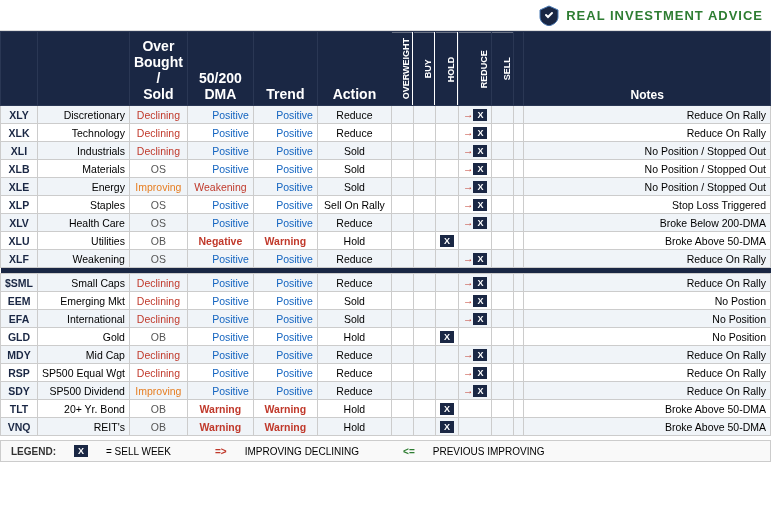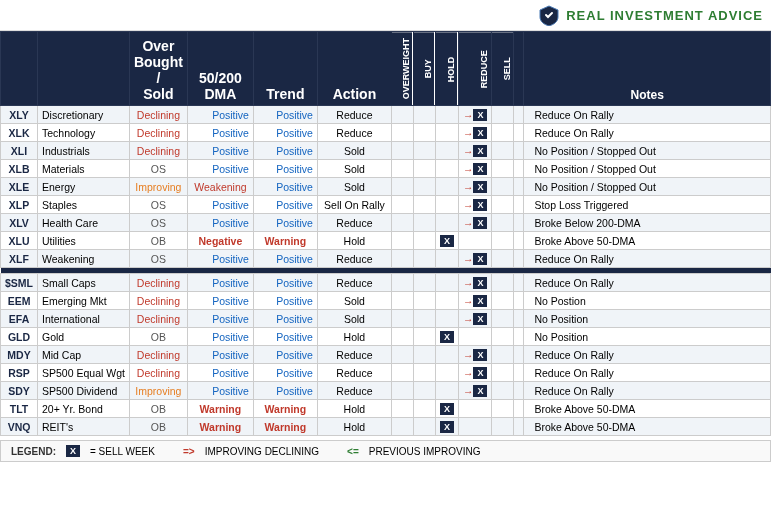--- a/index.html
+++ b/index.html
@@ -63,21 +63,21 @@
       text-align: center;
     }
 
     tbody tr td {
       padding: 2px 4px;
       border: 1px solid #ccc;
       text-align: center;
       white-space: nowrap;
     }
 
-    tbody tr td.left-align { text-align: left; }
+    tbody tr td.left-align { text-align: right; }
 
     tbody tr:nth-child(odd) { background: #f0f4f8; }
     tbody tr:nth-child(even) { background: #fff; }
 
     .section-divider td {
       background: #1a2744 !important;
       height: 6px;
       border: none;
     }
 
@@ -106,21 +106,21 @@
     .notes-col { text-align: left; padding-left: 10px; }
 
     .legend-bar {
       margin-top: 4px;
       padding: 4px 10px;
       border: 1px solid #ccc;
       background: #f9f9f9;
       font-size: 10px;
       display: flex;
       align-items: center;
-      gap: 10px;
+      gap: 18px;
     }
     .legend-bar .leg-label { font-weight: bold; color: #333; }
     .legend-x {
       display: inline-block;
       background: #1a2744;
       color: #fff;
       font-size: 9px;
       font-weight: bold;
       padding: 1px 3px;
       min-width: 14px;

